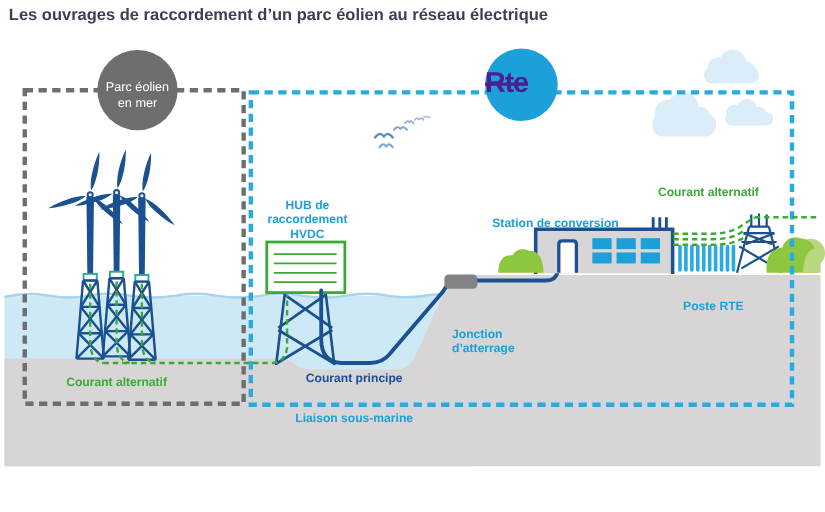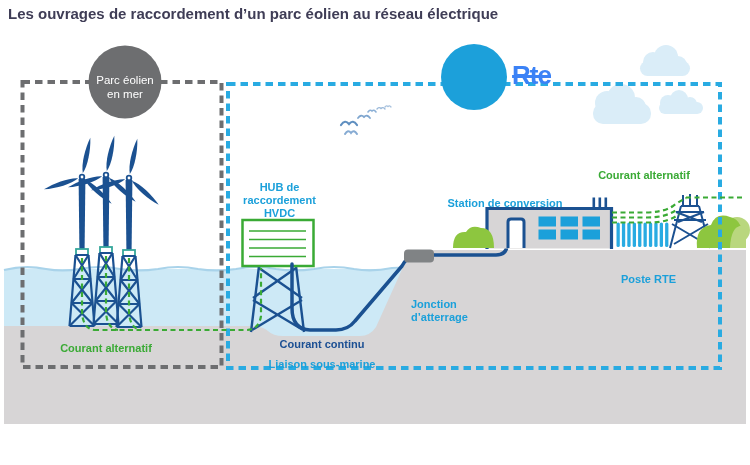--- a/index.html
+++ b/index.html
@@ -10,23 +10,23 @@
        white-space:pre-line;text-align:center;}
   .lbl.blue{color:#1ba0da;margin-top:19px;}
   .lbl.green{color:#3aaa35;}
   .lbl.navy{color:#1b4f93;}
   .lbl.left{text-align:left;}
   #title{position:absolute;left:8px;top:5px;font-weight:bold;font-size:15px;color:#3f3d56;}
   #caption{position:absolute;left:4px;top:437px;font-weight:bold;font-style:italic;
            font-size:13.5px;color:#3f3d56;}
   #parc-badge-text{position:absolute;left:87px;top:62px;width:76px;text-align:center;
            color:#ffffff;font-size:11.5px;line-height:13.5px;font-weight:normal;white-space:pre-line;margin-top:12px;}
-  #rte-text{position:absolute;left:441px;top:60px;width:66px;text-align:right;color:#3b82f6;
+  #rte-text{position:absolute;left:441px;top:60px;width:66px;text-align:left;color:#4c1d95;
            font-size:26px;font-weight:bold;letter-spacing:-1px;
-           text-decoration:line-through;text-decoration-thickness:2.5px;margin-left:44px;}
+           text-decoration:line-through;text-decoration-thickness:2.5px;}
 </style>
 </head>
 <body>
 
 <div id="stage">
 
   <svg id="scene" width="750" height="465" viewBox="0 0 750 465">
 
     <g fill="#daedf8">
       <g>
@@ -171,17 +171,17 @@
   <div id="rte-text">Rte</div>
 
   <div class="lbl blue" style="left:232px;top:162px;width:95px;">HUB de
 raccordement
 HVDC</div>
   <div class="lbl blue" style="left:430px;top:178px;width:150px;">Station de conversion</div>
   <div class="lbl green" style="left:585px;top:169px;width:118px;">Courant alternatif</div>
   <div class="lbl blue" style="left:576px;top:254px;width:100px;text-align:right;">Poste RTE</div>
   <div class="lbl blue left" style="left:411px;top:279px;width:90px;">Jonction
 d’atterrage</div>
-  <div class="lbl navy" style="left:262px;top:338px;width:120px;">Courant continu</div>
-  <div class="lbl blue" style="left:250px;top:339px;width:144px;">Liaison sous-marine</div>
+  <div class="lbl navy" style="left:262px;top:338px;width:120px;">Courant principe</div>
+  <div class="lbl blue" style="left:250px;top:356px;width:144px;">Liaison sous-marine</div>
   <div class="lbl green" style="left:46px;top:342px;width:120px;">Courant alternatif</div>
 
 </div>
 
 </body></html>

